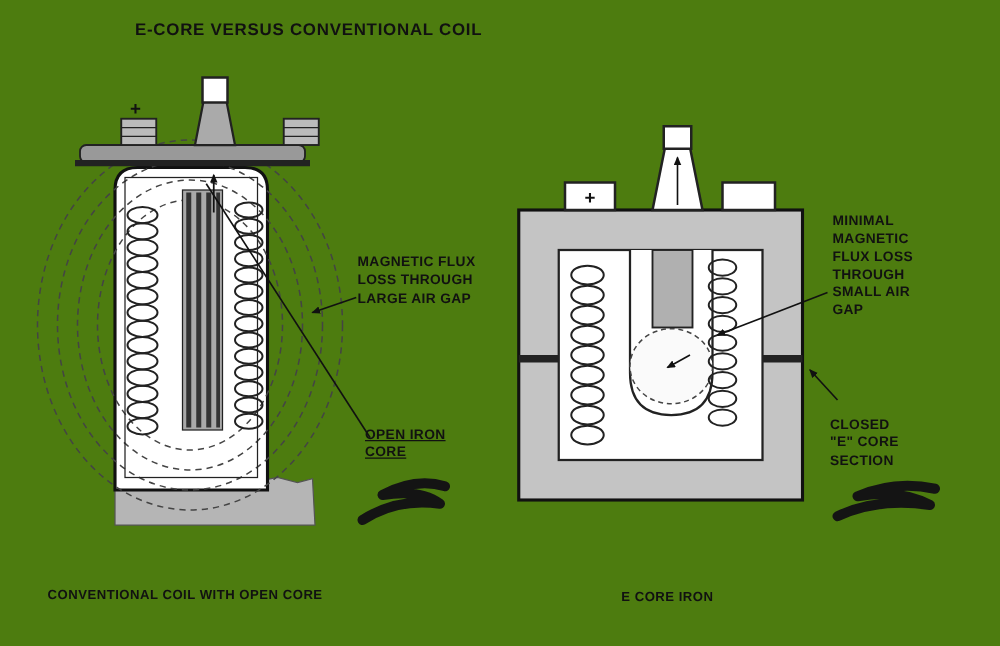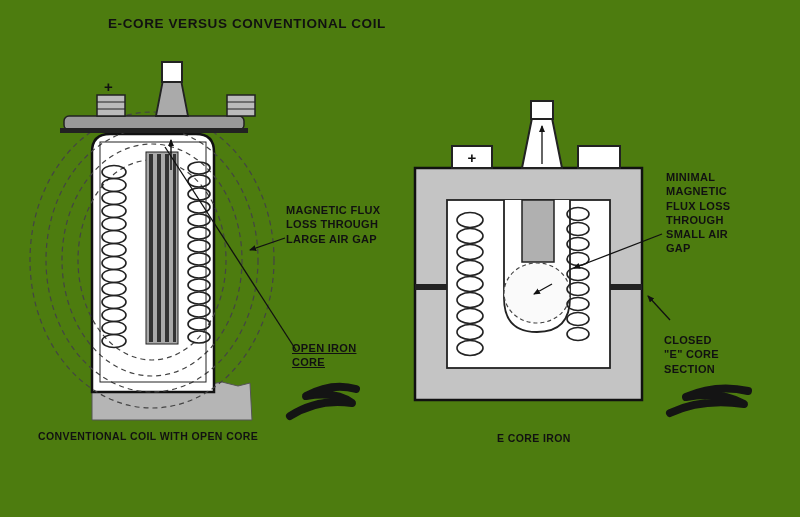--- a/index.html
+++ b/index.html
@@ -2,21 +2,21 @@
 <html><head>
 <meta charset="utf-8">
 <style>
   html,body{margin:0;padding:0;background:#ffffff;}
   #page{position:relative;width:800px;height:517px;background:#4d7c0f;overflow:hidden;
         font-family:"Liberation Sans", sans-serif;}
   .title{position:absolute;left:108px;top:16px;font-size:13.5px;font-weight:bold;
          letter-spacing:0.6px;color:#111;}
   .label{position:absolute;font-size:11px;font-weight:bold;line-height:1.3;
          letter-spacing:0.3px;color:#111;white-space:pre-line;}
-  .caption{position:absolute;font-size:10.5px;font-weight:bold;letter-spacing:0.4px;color:#111;}
+  .caption{position:absolute;font-size:10.5px;font-weight:bold;letter-spacing:0.4px;color:#111;margin-top:40px;}
   svg{position:absolute;left:0;top:0;}
   svg text{font-family:"Liberation Sans", sans-serif;font-weight:bold;fill:#111;}
   .winding ellipse{fill:none;stroke:#222;stroke-width:1.6;}
 </style>
 </head>
 <body>
 
 <div id="page">
 
   <div class="title">E-CORE VERSUS CONVENTIONAL COIL</div>

